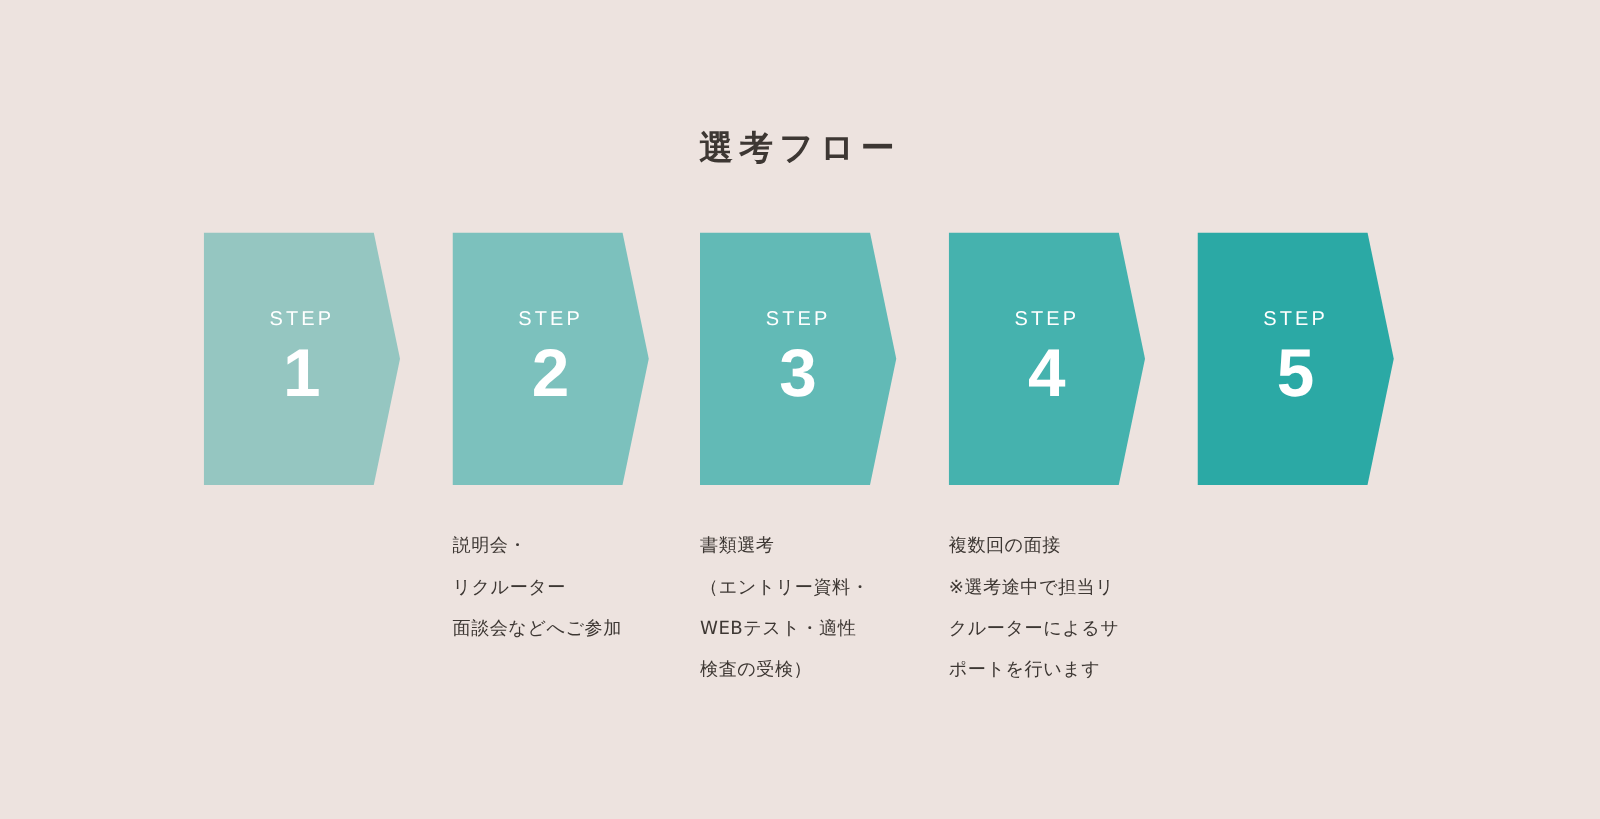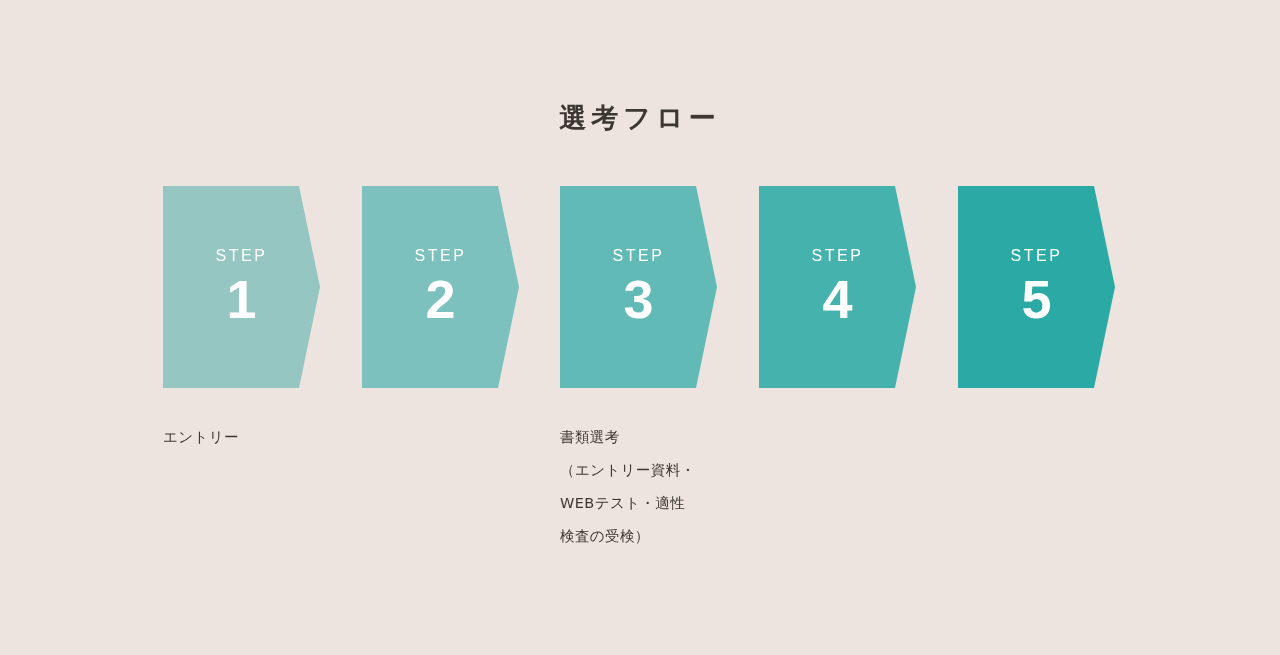--- a/index.html
+++ b/index.html
@@ -107,33 +107,35 @@
     <div class="step" style="left:0px;">
       <div class="step-shape">
         <svg viewBox="0 0 178 202" xmlns="http://www.w3.org/2000/svg" aria-hidden="true">
           <polygon points="0,0 136,0 157,101 136,202 0,202" fill="#95c6c1"></polygon>
         </svg>
         <div class="step-label">
           <div class="step-word">STEP</div>
           <div class="step-num">1</div>
         </div>
       </div>
-      <div class="step-caption">エントリー</div>
     </div>
 
     <div class="step" style="left:199px;">
       <div class="step-shape">
         <svg viewBox="0 0 178 202" xmlns="http://www.w3.org/2000/svg" aria-hidden="true">
           <polygon points="0,0 136,0 157,101 136,202 0,202" fill="#7cc1bd"></polygon>
         </svg>
         <div class="step-label">
           <div class="step-word">STEP</div>
           <div class="step-num">2</div>
         </div>
       </div>
+      <div class="step-caption">説明会・
+リクルーター
+面談会などへご参加</div>
     </div>
 
     <div class="step" style="left:397px;">
       <div class="step-shape">
         <svg viewBox="0 0 178 202" xmlns="http://www.w3.org/2000/svg" aria-hidden="true">
           <polygon points="0,0 136,0 157,101 136,202 0,202" fill="#62bab6"></polygon>
         </svg>
         <div class="step-label">
           <div class="step-word">STEP</div>
           <div class="step-num">3</div>
@@ -148,20 +150,24 @@
     <div class="step" style="left:596px;">
       <div class="step-shape">
         <svg viewBox="0 0 178 202" xmlns="http://www.w3.org/2000/svg" aria-hidden="true">
           <polygon points="0,0 136,0 157,101 136,202 0,202" fill="#45b2ae"></polygon>
         </svg>
         <div class="step-label">
           <div class="step-word">STEP</div>
           <div class="step-num">4</div>
         </div>
       </div>
+      <div class="step-caption">複数回の面接
+※選考途中で担当リ
+クルーターによるサ
+ポートを行います</div>
     </div>
 
     <div class="step" style="left:795px;">
       <div class="step-shape">
         <svg viewBox="0 0 178 202" xmlns="http://www.w3.org/2000/svg" aria-hidden="true">
           <polygon points="0,0 136,0 157,101 136,202 0,202" fill="#2ba9a5"></polygon>
         </svg>
         <div class="step-label">
           <div class="step-word">STEP</div>
           <div class="step-num">5</div>

